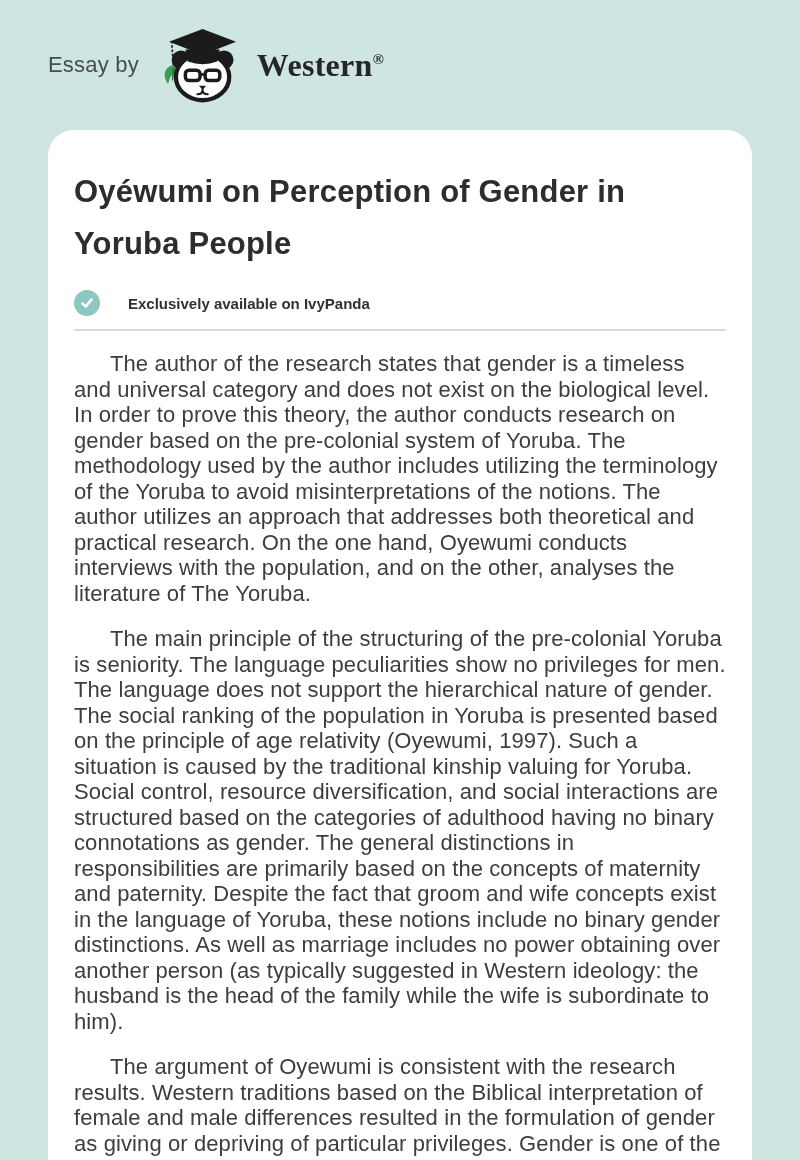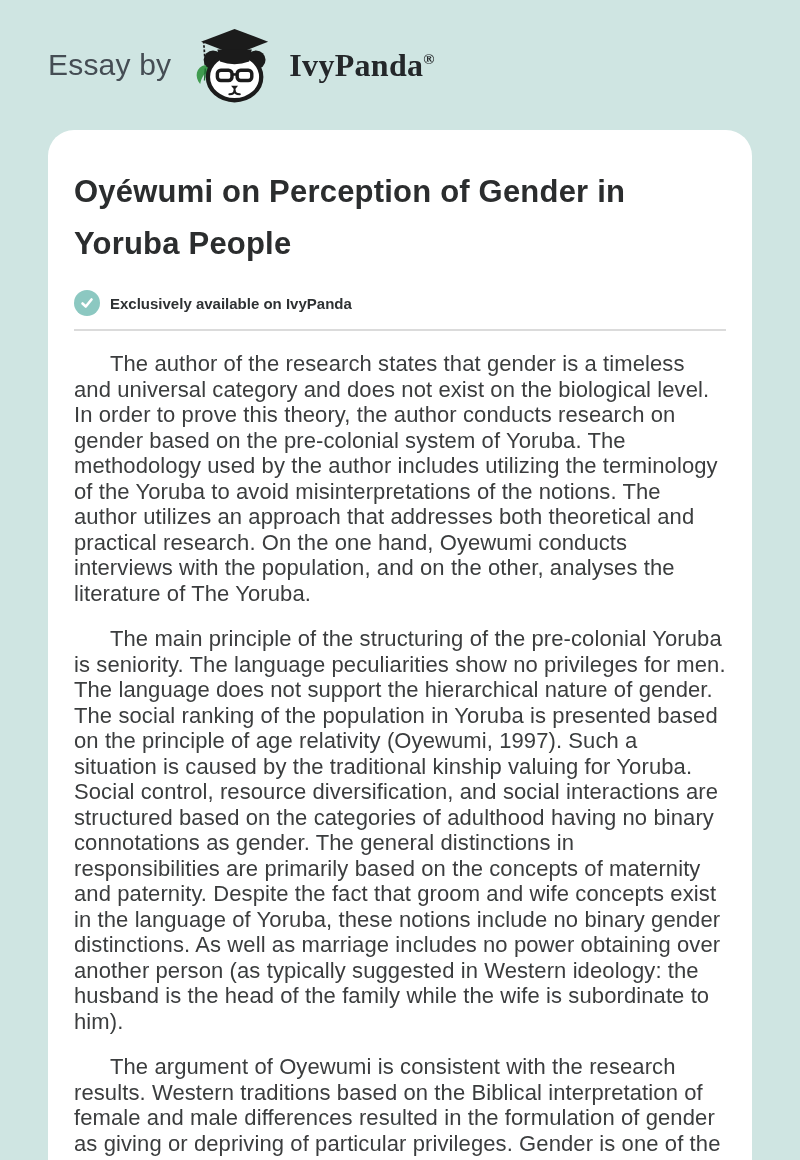--- a/index.html
+++ b/index.html
@@ -16,21 +16,21 @@
     padding: 0 48px 48px 48px;
   }
   
   .site-header {
     height: 130px;
     display: flex;
     align-items: center;
     gap: 14px;
   }
   .essay-by {
-    font-size: 30px;
+    font-size: 22px;
     color: #454d54;
     letter-spacing: 0.2px;
   }
   .logo {
     display: inline-flex;
     align-items: center;
     margin-left: 4px;
   }
   .brand {
     font-family: "Liberation Serif", serif;
@@ -55,21 +55,21 @@
     font-size: 31px;
     line-height: 52px;
     font-weight: bold;
     color: #2b2d2e;
     letter-spacing: 0.2px;
     margin-top: 6px;
   }
   .badge {
     display: flex;
     align-items: center;
-    gap: 10px;
+    gap: 28px;
     margin-top: 20px;
   }
   .check-circle {
     width: 26px;
     height: 26px;
     border-radius: 50%;
     background: #8cc8c1;
     display: inline-flex;
     align-items: center;
     justify-content: center;
@@ -119,21 +119,21 @@
         <path d="M33 26 L73 26 L70 40 Q53 46 36 40 Z" fill="#1b1b1b"></path>
 
         <rect x="33" y="50" width="17" height="12" rx="4" fill="#ffffff" stroke="#1b1b1b" stroke-width="4"></rect>
         <rect x="56" y="50" width="17" height="12" rx="4" fill="#ffffff" stroke="#1b1b1b" stroke-width="4"></rect>
         <line x1="50" y1="55" x2="56" y2="55" stroke="#1b1b1b" stroke-width="3"></line>
 
         <path d="M49 68 L57 68 L53 73 Z" fill="#1b1b1b"></path>
         <path d="M53 73 Q53 78 47 78 M53 73 Q53 78 59 78" fill="none" stroke="#1b1b1b" stroke-width="2.5" stroke-linecap="round"></path>
       </svg>
     </span>
-    <span class="brand"><span>IvyPanda</span><span class="reg">®</span></span>
+    <span class="brand"><span>Western</span><span class="reg">®</span></span>
   </header>
 
   <main class="card">
     <h1>Oyéwumi on Perception of Gender in Yoruba People</h1>
 
     <div class="badge">
       <span class="check-circle">
         <svg width="14" height="14" viewBox="0 0 14 14" aria-hidden="true">
           <polyline points="2.5,7.5 5.8,10.5 11.5,3.5" fill="none" stroke="#ffffff" stroke-width="2.6" stroke-linecap="round" stroke-linejoin="round"></polyline>
         </svg>

